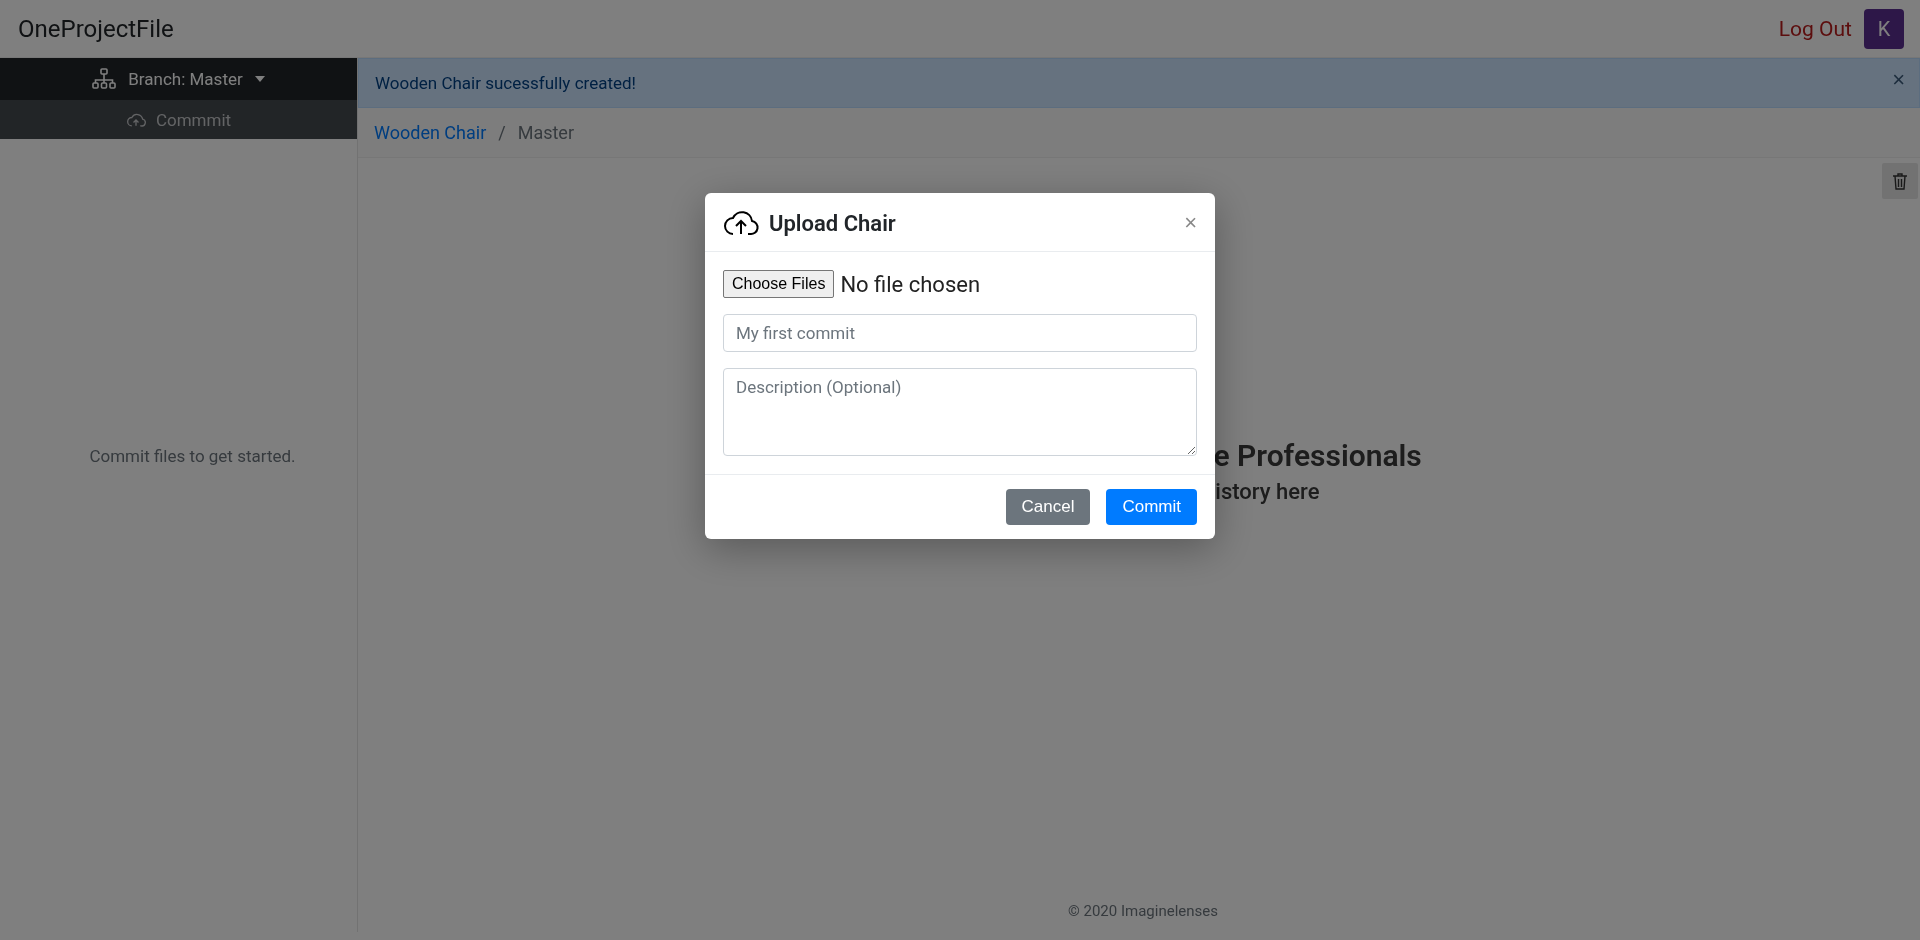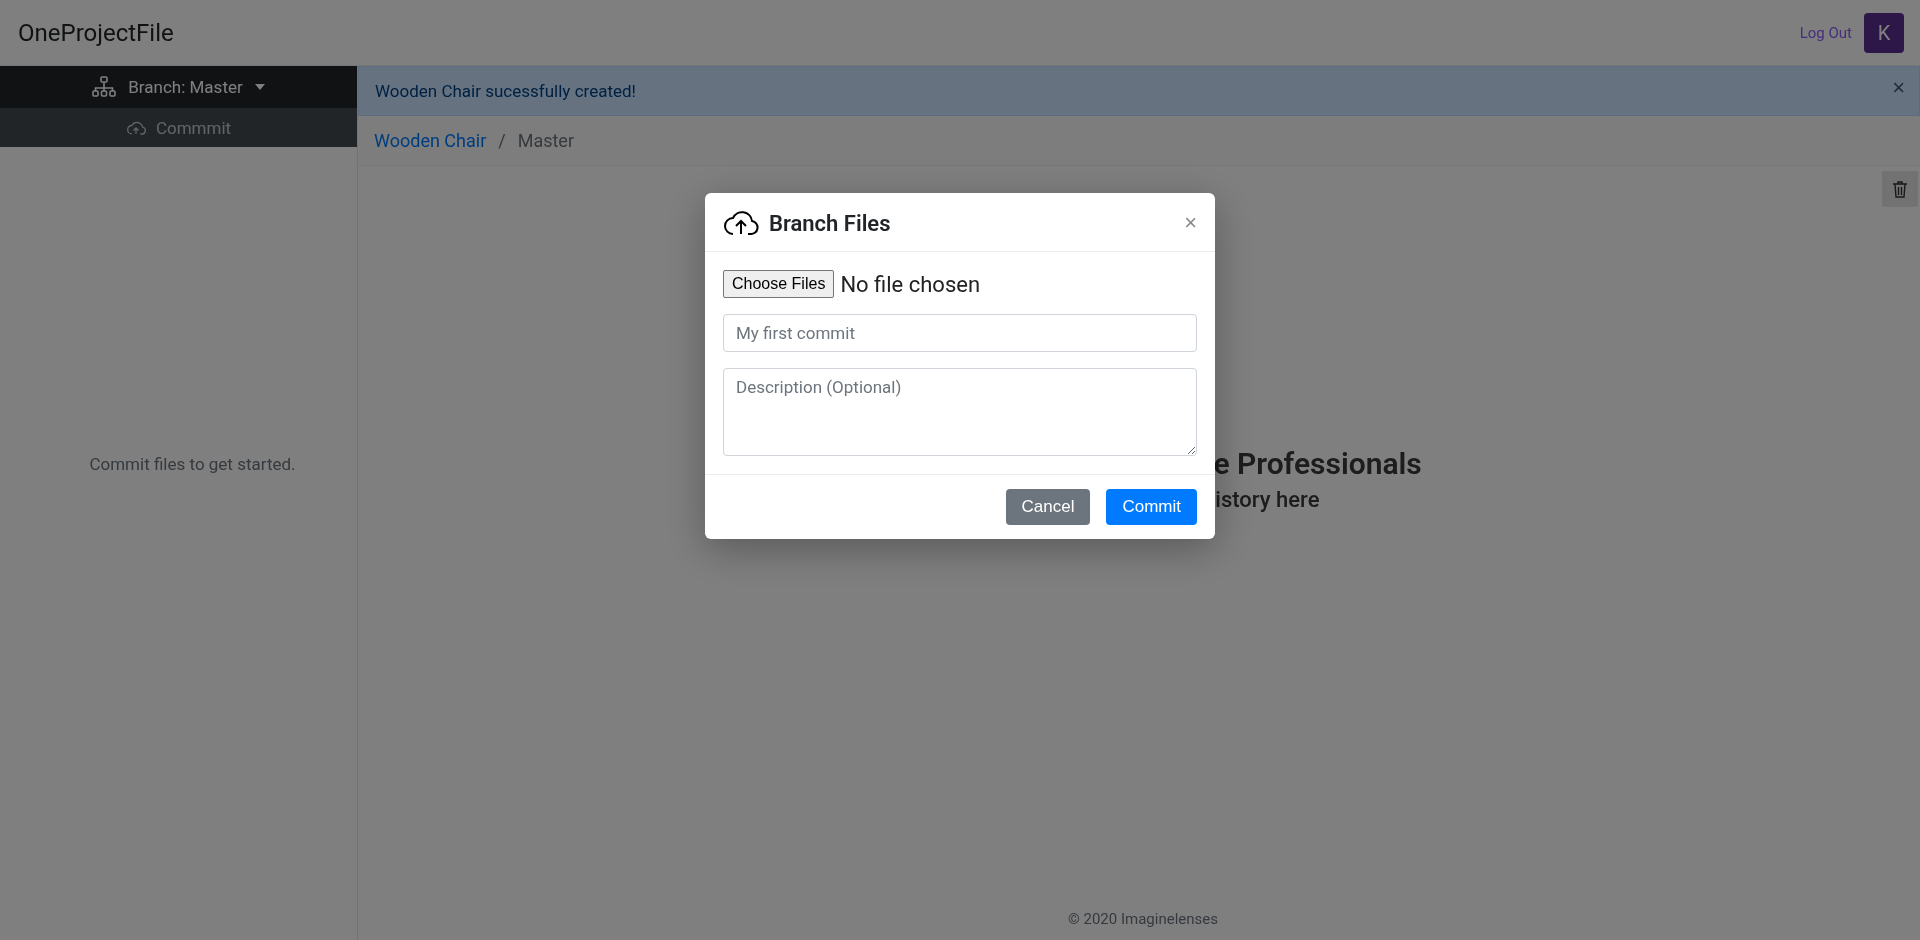--- a/index.html
+++ b/index.html
@@ -4,27 +4,27 @@
 <style>
   * { box-sizing: border-box; margin: 0; padding: 0; }
   html, body { height: 100%; font-family: -apple-system, BlinkMacSystemFont, "Segoe UI", Roboto, "Helvetica Neue", Arial, sans-serif; font-size: 16px; color: #212529; }
   body { background: #fff; overflow: hidden; }
 
   
   .navbar {
     display: flex;
     align-items: center;
     justify-content: space-between;
-    height: 66px;
+    height: 58px;
     padding: 0 16px 0 18px;
     border-bottom: 1px solid #eee;
   }
   .brand { font-size: 24px; color: #212529; }
   .nav-right { display: flex; align-items: center; gap: 12px; }
-  .logout { color: #8b5cf6; font-size: 15px; cursor: pointer; }
+  .logout { color: #b91c1c; font-size: 21px; cursor: pointer; }
   .avatar {
     width: 40px; height: 40px;
     background: #5a2e91;
     color: #fff;
     display: flex; align-items: center; justify-content: center;
     font-size: 20px;
     border-radius: 4px;
     cursor: pointer;
   }
 
@@ -284,21 +284,21 @@
 
 <div class="overlay">
   <div class="modal">
     <div class="modal-header">
       <span>
         <svg width="36" height="28" viewBox="0 0 36 28" fill="none" stroke="#000" stroke-width="2">
           <path d="M10 25 a8 8 0 0 1 0-16 a10 10 0 0 1 19 3 a6 6 0 0 1 -2 13 h-2"></path>
           <path d="M18 25 V13 M13 17 l5-5 l5 5"></path>
         </svg>
       </span>
-      <span class="modal-title">Branch Files</span>
+      <span class="modal-title">Upload Chair</span>
       <button class="modal-close">
         <span>×</span>
       </button>
     </div>
     <div class="modal-body">
       <div class="file-row">
         <button class="choose-btn">Choose Files</button>
         <span class="file-status">No file chosen</span>
       </div>
       <input type="text" class="text-input" placeholder="My first commit" style="">

